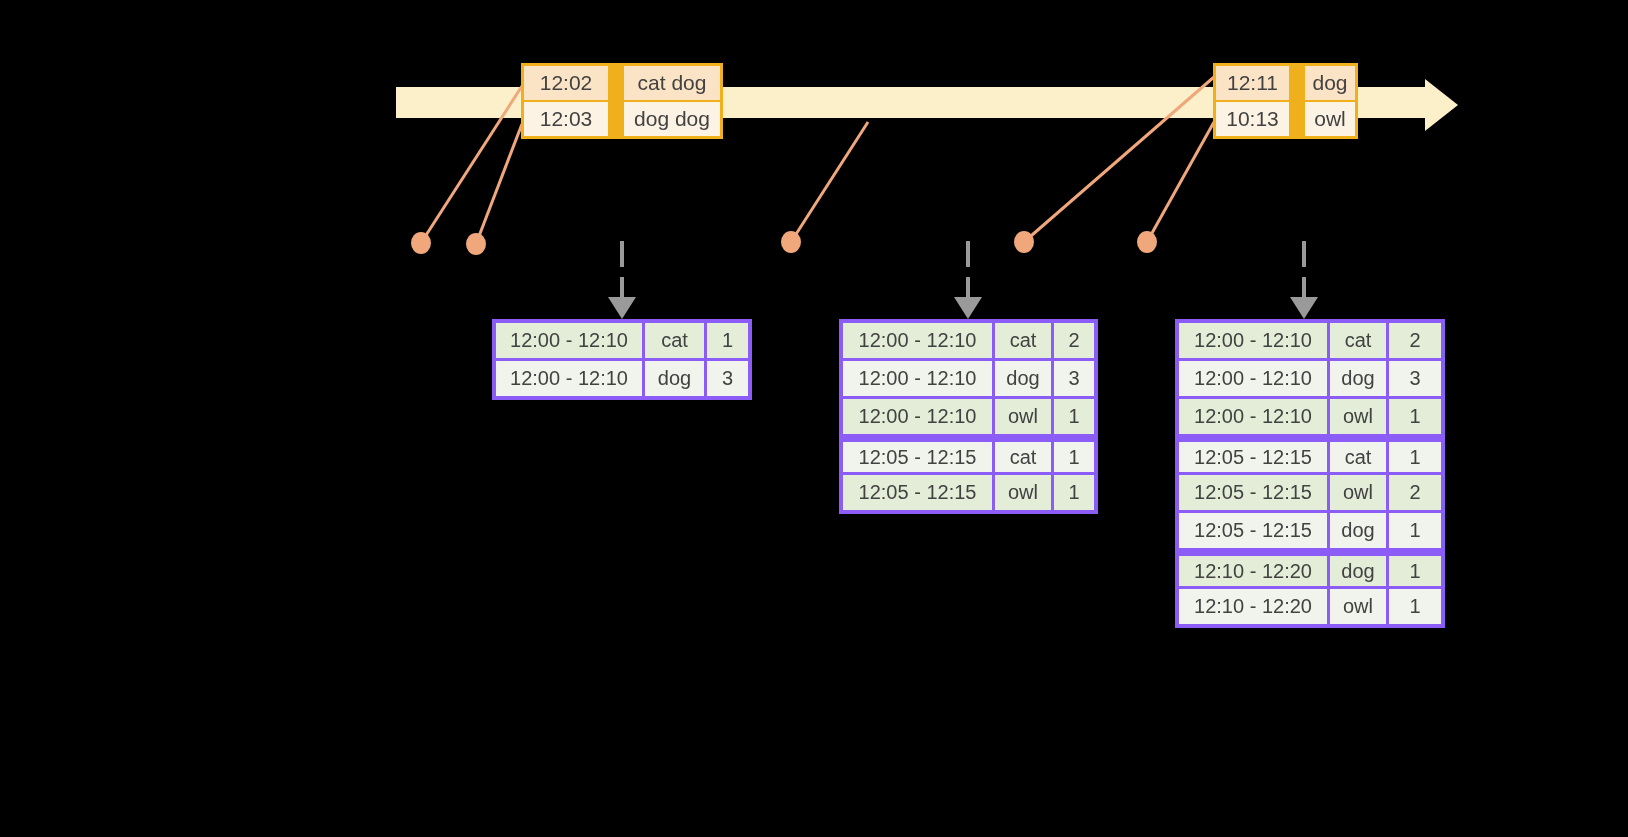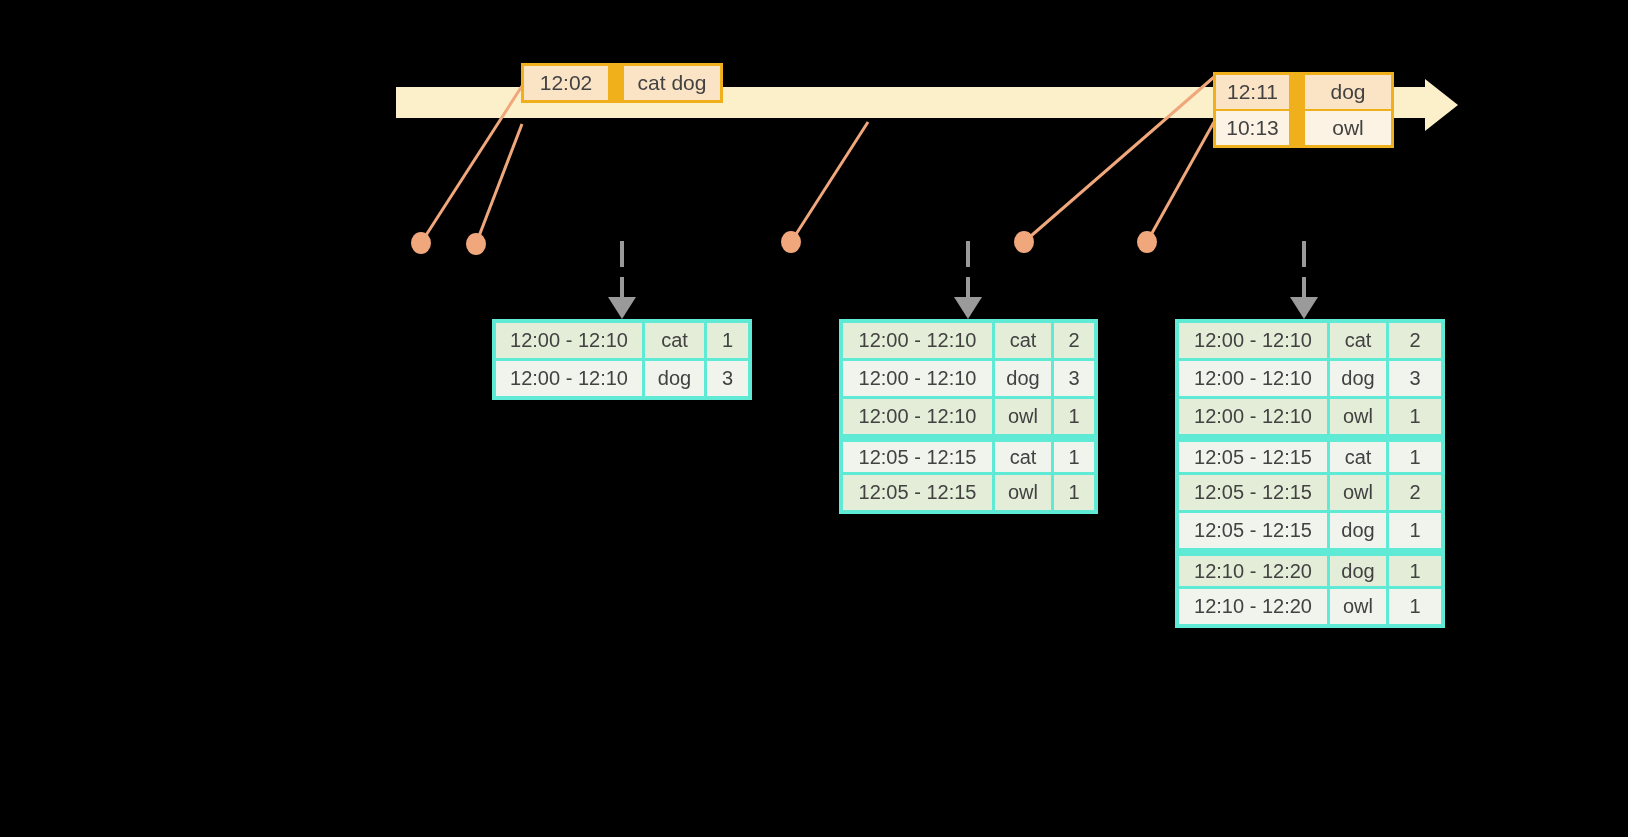--- a/index.html
+++ b/index.html
@@ -12,33 +12,33 @@
   
   .etable {
     position:absolute; display:grid; gap:2px; padding:3px;
     background:#F0B01C; box-sizing:border-box; grid-auto-rows:34px;
   }
   .erow { display:grid; gap:16px; }
   .et1 { left:521px; top:63px;  width:202px; }
   .et1 .erow { grid-template-columns:84px 1fr; }
   .et2 { left:867px; top:84px;  width:204px; }
   .et2 .erow { grid-template-columns:84px 1fr; }
-  .et3 { left:1213px; top:63px; width:181px;margin-top:9px; }
+  .et3 { left:1213px; top:63px; width:145px; }
   .et3 .erow { grid-template-columns:73px 1fr; }
   .ecell {
     display:flex; align-items:center; justify-content:center;
     font-size:21px; color:#424242; white-space:nowrap;
   }
   .etable div.erow:nth-of-type(odd)  .ecell { background:#FBE4C6; }
   .etable div.erow:nth-of-type(even) .ecell { background:#FDF3E4; }
 
   
   .gtable {
     position:absolute; display:grid; gap:3px; padding:4px;
-    background:#5eead4; box-sizing:border-box; grid-auto-rows:35px;
+    background:#8b5cf6; box-sizing:border-box; grid-auto-rows:35px;
   }
   .grow { display:grid; gap:3px; }
   .grow.sep { margin-top:5px; }
   .gt1 { left:492px;  top:319px; width:260px; }
   .gt1 .grow { grid-template-columns:146px 59px 1fr; }
   .gt2 { left:839px;  top:319px; width:259px; }
   .gt2 .grow { grid-template-columns:149px 56px 1fr; }
   .gt3 { left:1175px; top:319px; width:270px; }
   .gt3 .grow { grid-template-columns:148px 56px 1fr; }
   .gcell {
@@ -86,20 +86,24 @@
     </g>
   </svg>
 
   <div class="etable et1">
 
       <div class="erow">
         <div class="ecell">12:02</div>
         <div class="ecell">cat dog</div>
       </div>
 
+      <div class="erow">
+        <div class="ecell">12:03</div>
+        <div class="ecell">dog dog</div>
+      </div>
     </div>
 
 
   <div class="etable et3">
 
       <div class="erow">
         <div class="ecell">12:11</div>
         <div class="ecell">dog</div>
       </div>
 

